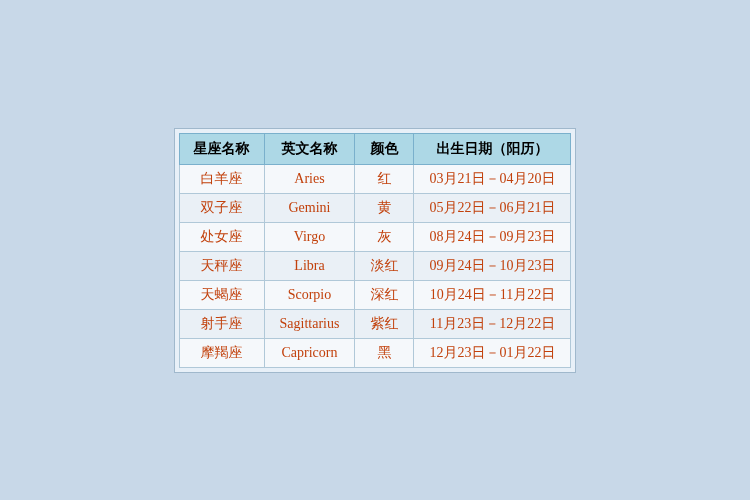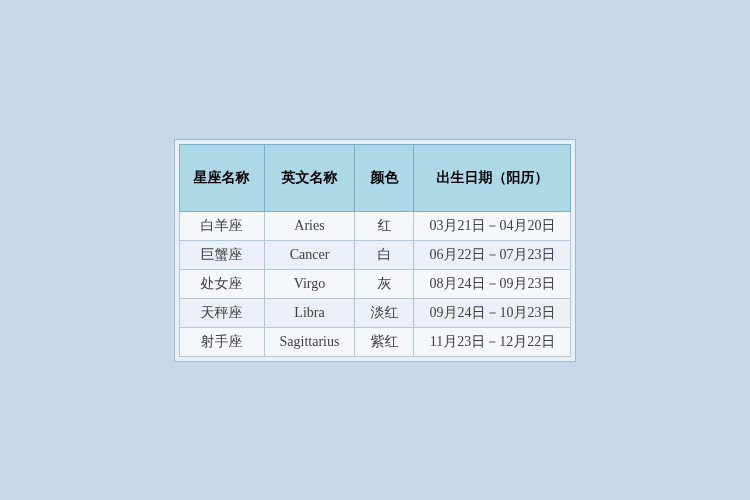--- a/index.html
+++ b/index.html
@@ -19,32 +19,32 @@
       padding: 4px;
     }
     table {
       border-collapse: collapse;
       background-color: #f0f4f8;
     }
     th {
       background-color: #add8e6;
       color: #000;
       font-weight: bold;
-      padding: 24px 14px;
+      padding: 6px 14px;
       border: 1px solid #7ab0cc;
       text-align: center;
       font-size: 14px;
       margin-left: 8px;
     }
     td {
       padding: 5px 15px;
       border: 1px solid #b0c8d8;
       text-align: center;
       font-size: 14px;
-      color: #404040;
+      color: #c2410c;
       background-color: #f5f8fb;
     }
     tr:nth-child(even) td {
       background-color: #eaf0f6;
     }
     .highlighted td {
       
     }
   </style>
 </head>
@@ -60,39 +60,51 @@
         <th>出生日期（阳历）</th>
       </tr>
     </thead>
     <tbody id="table-body">
     <tr>
           <td>白羊座</td>
           <td>Aries</td>
           <td>红</td>
           <td>03月21日－04月20日</td>
         </tr>
-        <tr class="highlighted">
-          <td>巨蟹座</td>
-          <td>Cancer</td>
-          <td>白</td>
-          <td>06月22日－07月23日</td>
+        <tr>
+          <td>双子座</td>
+          <td>Gemini</td>
+          <td>黄</td>
+          <td>05月22日－06月21日</td>
         </tr>
         <tr>
           <td>处女座</td>
           <td>Virgo</td>
           <td>灰</td>
           <td>08月24日－09月23日</td>
         </tr>
         <tr>
           <td>天秤座</td>
           <td>Libra</td>
           <td>淡红</td>
           <td>09月24日－10月23日</td>
         </tr>
         <tr>
+          <td>天蝎座</td>
+          <td>Scorpio</td>
+          <td>深红</td>
+          <td>10月24日－11月22日</td>
+        </tr>
+        <tr>
           <td>射手座</td>
           <td>Sagittarius</td>
           <td>紫红</td>
           <td>11月23日－12月22日</td>
+        </tr>
+        <tr>
+          <td>摩羯座</td>
+          <td>Capricorn</td>
+          <td>黑</td>
+          <td>12月23日－01月22日</td>
         </tr>
       </tbody>
   </table>
 </div>
 
 </body></html>

